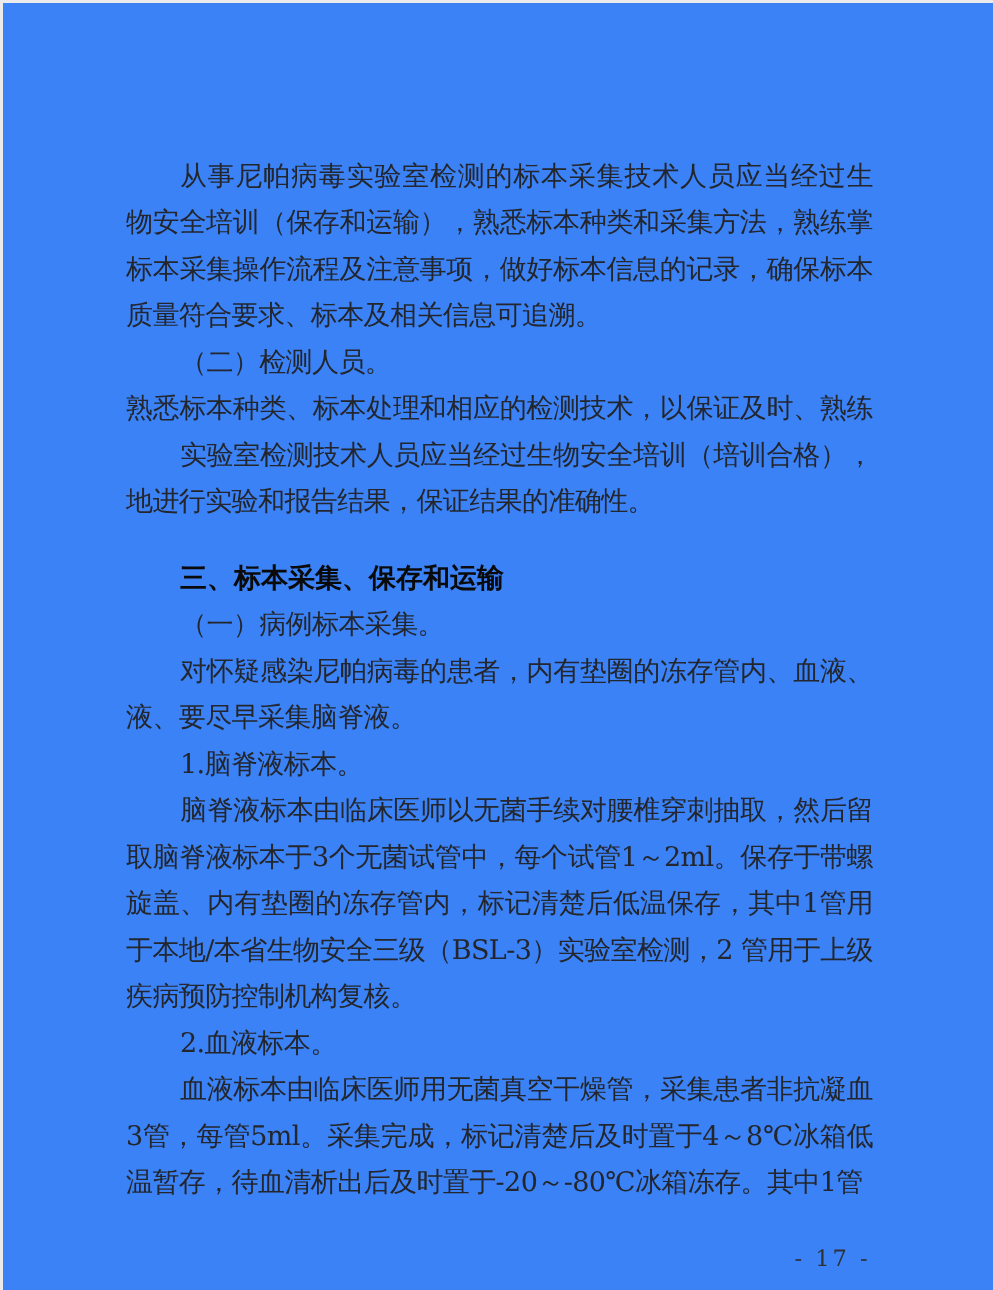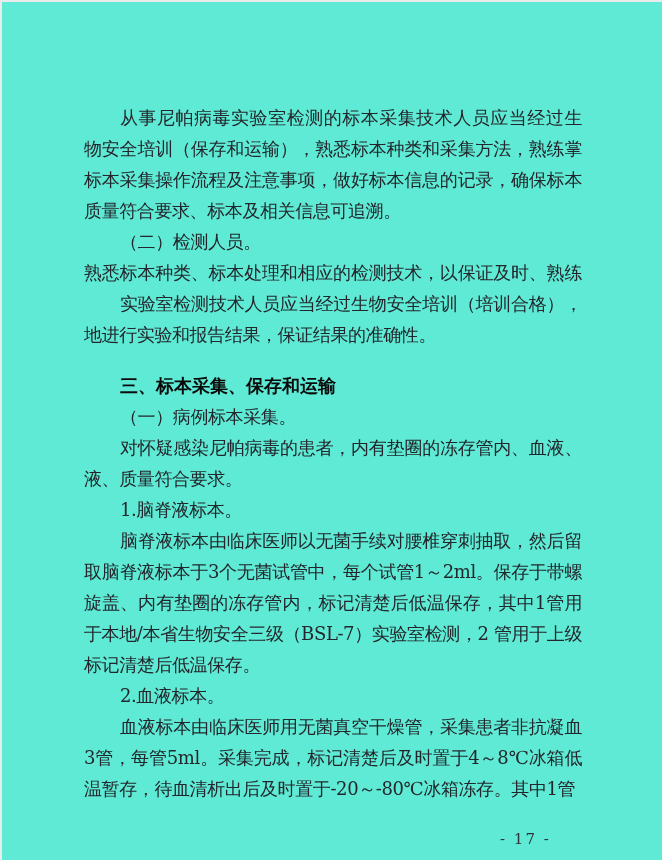--- a/index.html
+++ b/index.html
@@ -4,21 +4,21 @@
 <style>
   html, body {
     margin: 0;
     padding: 0;
     background: #ffffff;
   }
   .page {
     position: relative;
     width: 662px;
     height: 860px;
-    background: #5eead4;
+    background: #3b82f6;
     border-top: 2px solid #ebebeb;
     border-left: 2px solid #ebebeb;
     box-sizing: border-box;
     overflow: hidden;
     font-family: "DejaVu Serif", serif;
   }
   .textblock {
     position: absolute;
     left: 82px;
     top: 100px;
@@ -46,21 +46,21 @@
     font-family: "DejaVu Sans", sans-serif;
     color: #0a0a0a;
     letter-spacing: 0;
     margin-top: 20px;
   }
   .page-number {
     position: absolute;
     left: 498px;
     top: 828px;
     width: 110px;
-    text-align: left;
+    text-align: center;
     font-size: 15px;
     letter-spacing: 2px;
     color: #2f3138;
     font-family: "DejaVu Serif", serif;
   }
 </style>
 </head>
 <body>
 
 <div class="page">
@@ -69,26 +69,26 @@
     <div class="line">物安全培训（保存和运输），熟悉标本种类和采集方法，熟练掌握</div>
     <div class="line">标本采集操作流程及注意事项，做好标本信息的记录，确保标本</div>
     <div class="line end">质量符合要求、标本及相关信息可追溯。</div>
     <div class="line indent end">（二）检测人员。</div>
     <div class="line">熟悉标本种类、标本处理和相应的检测技术，以保证及时、熟练</div>
     <div class="line indent">实验室检测技术人员应当经过生物安全培训（培训合格），</div>
     <div class="line end">地进行实验和报告结果，保证结果的准确性。</div>
     <div class="line indent bold end">三、标本采集、保存和运输</div>
     <div class="line indent end">（一）病例标本采集。</div>
     <div class="line indent">对怀疑感染尼帕病毒的患者，内有垫圈的冻存管内、血液、尿</div>
-    <div class="line end">液、质量符合要求。</div>
+    <div class="line end">液、要尽早采集脑脊液。</div>
     <div class="line indent end">1.脑脊液标本。</div>
     <div class="line indent">脑脊液标本由临床医师以无菌手续对腰椎穿刺抽取，然后留</div>
     <div class="line">取脑脊液标本于3个无菌试管中，每个试管1～2ml。保存于带螺</div>
     <div class="line">旋盖、内有垫圈的冻存管内，标记清楚后低温保存，其中1管用</div>
-    <div class="line">于本地/本省生物安全三级（BSL-7）实验室检测，2 管用于上级</div>
-    <div class="line end">标记清楚后低温保存。</div>
+    <div class="line">于本地/本省生物安全三级（BSL-3）实验室检测，2 管用于上级</div>
+    <div class="line end">疾病预防控制机构复核。</div>
     <div class="line indent end">2.血液标本。</div>
     <div class="line indent">血液标本由临床医师用无菌真空干燥管，采集患者非抗凝血</div>
     <div class="line">3管，每管5ml。采集完成，标记清楚后及时置于4～8℃冰箱低</div>
     <div class="line end">温暂存，待血清析出后及时置于-20～-80℃冰箱冻存。其中1管</div>
   </div>
   <div class="page-number">- 17 -</div>
 </div>
 
 </body></html>

